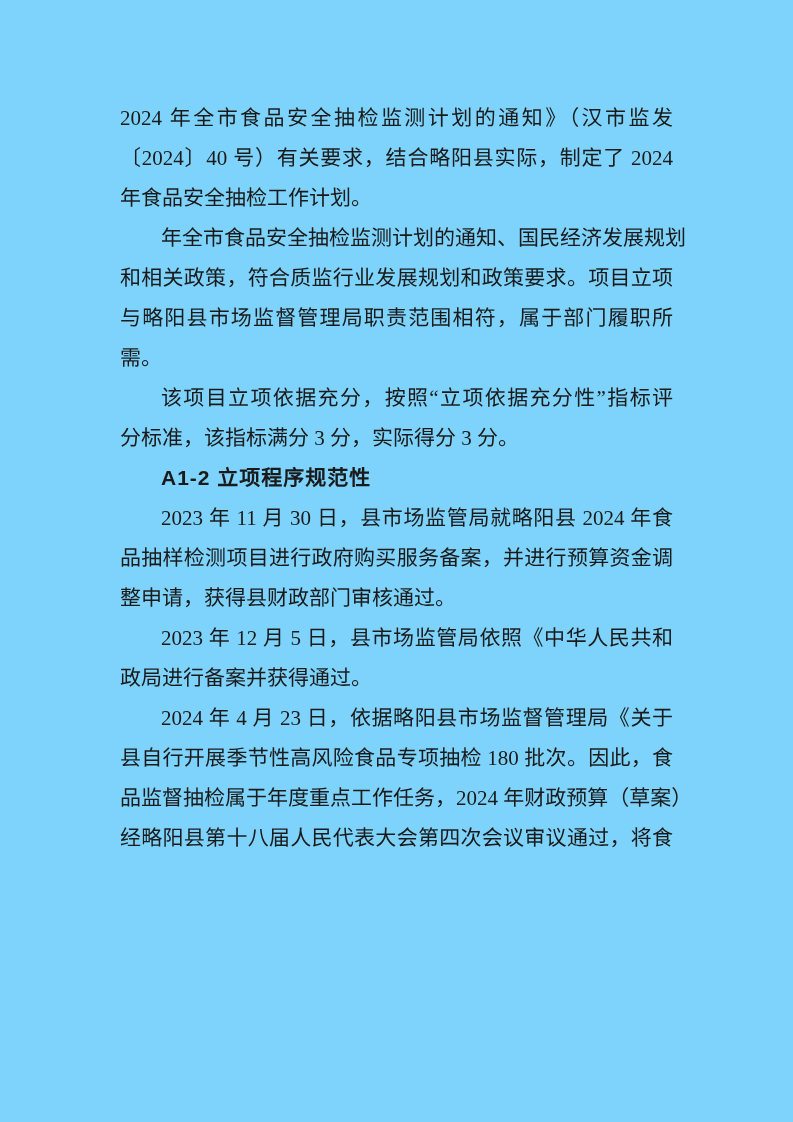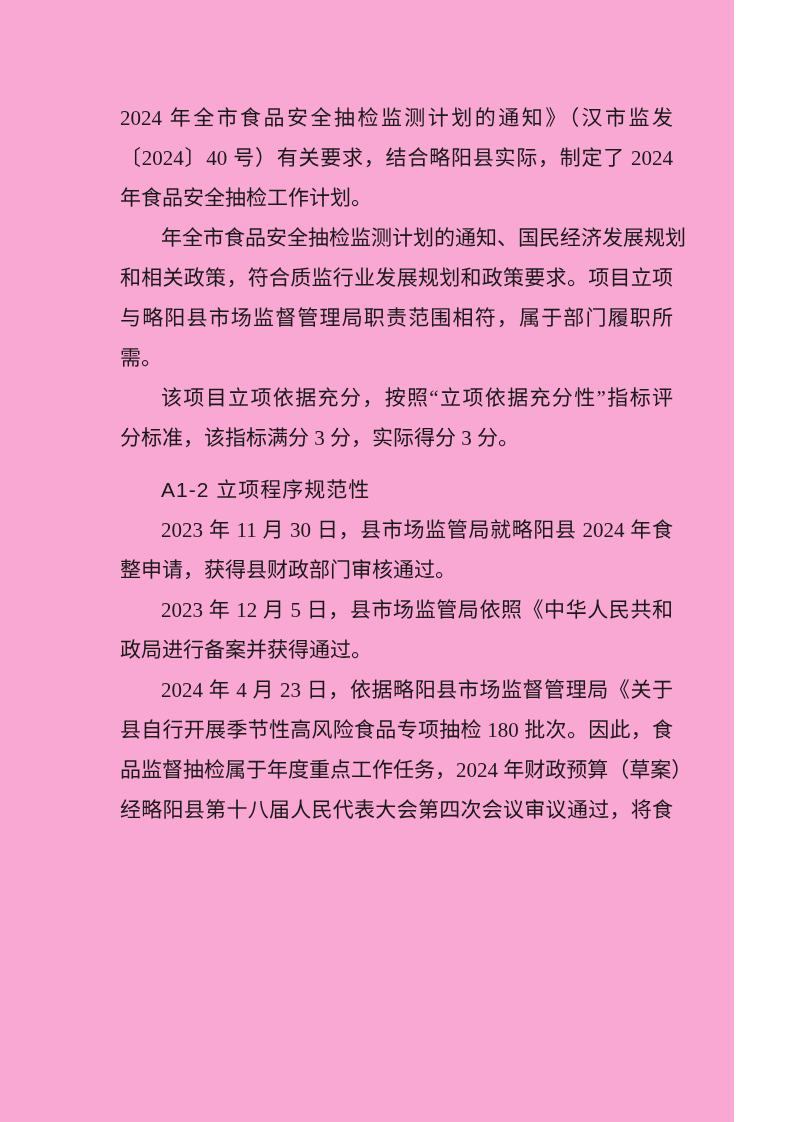--- a/index.html
+++ b/index.html
@@ -2,23 +2,23 @@
 <html lang="zh-CN"><head>
 <meta charset="utf-8">
 <style>
   html, body {
     margin: 0;
     padding: 0;
     background: #ffffff;
   }
   .page {
     position: relative;
-    width: 734px;
+    width: 793px;
     height: 1122px;
-    background: #f9a8d4;
+    background: #7dd3fc;
     overflow: hidden;
     box-sizing: border-box;
   }
   .doc-body {
     position: absolute;
     left: 120px;
     top: 98px;
     width: 553px;
     color: #1a1a1a;
     font-family: "Liberation Serif", "DejaVu Serif", serif;
@@ -36,41 +36,41 @@
   .full {
     text-align-last: justify;
   }
   
   .indent {
     padding-left: 41px;
   }
   
   .heading {
     font-family: "Liberation Sans", "DejaVu Sans", sans-serif;
-    font-weight: normal;
+    font-weight: bold;
     letter-spacing: 1px;
-    margin-top: 12px;
   }
 </style>
 </head>
 <body>
 
 <div class="page">
   <div class="doc-body">
     <div class="line full">2024 年全市食品安全抽检监测计划的通知》（汉市监发</div>
     <div class="line full">〔2024〕40 号）有关要求，结合略阳县实际，制定了 2024</div>
     <div class="line">年食品安全抽检工作计划。</div>
     <div class="line full indent">年全市食品安全抽检监测计划的通知、国民经济发展规划</div>
     <div class="line full">和相关政策，符合质监行业发展规划和政策要求。项目立项</div>
     <div class="line full">与略阳县市场监督管理局职责范围相符，属于部门履职所</div>
     <div class="line">需。</div>
     <div class="line full indent">该项目立项依据充分，按照“立项依据充分性”指标评</div>
     <div class="line">分标准，该指标满分 3 分，实际得分 3 分。</div>
     <div class="line indent heading">A1-2 立项程序规范性</div>
     <div class="line full indent">2023 年 11 月 30 日，县市场监管局就略阳县 2024 年食</div>
+    <div class="line full">品抽样检测项目进行政府购买服务备案，并进行预算资金调</div>
     <div class="line">整申请，获得县财政部门审核通过。</div>
     <div class="line full indent">2023 年 12 月 5 日，县市场监管局依照《中华人民共和</div>
     <div class="line">政局进行备案并获得通过。</div>
     <div class="line full indent">2024 年 4 月 23 日，依据略阳县市场监督管理局《关于</div>
     <div class="line full">县自行开展季节性高风险食品专项抽检 180 批次。因此，食</div>
     <div class="line full">品监督抽检属于年度重点工作任务，2024 年财政预算（草案）</div>
     <div class="line full">经略阳县第十八届人民代表大会第四次会议审议通过，将食</div>
   </div>
 </div>
 

